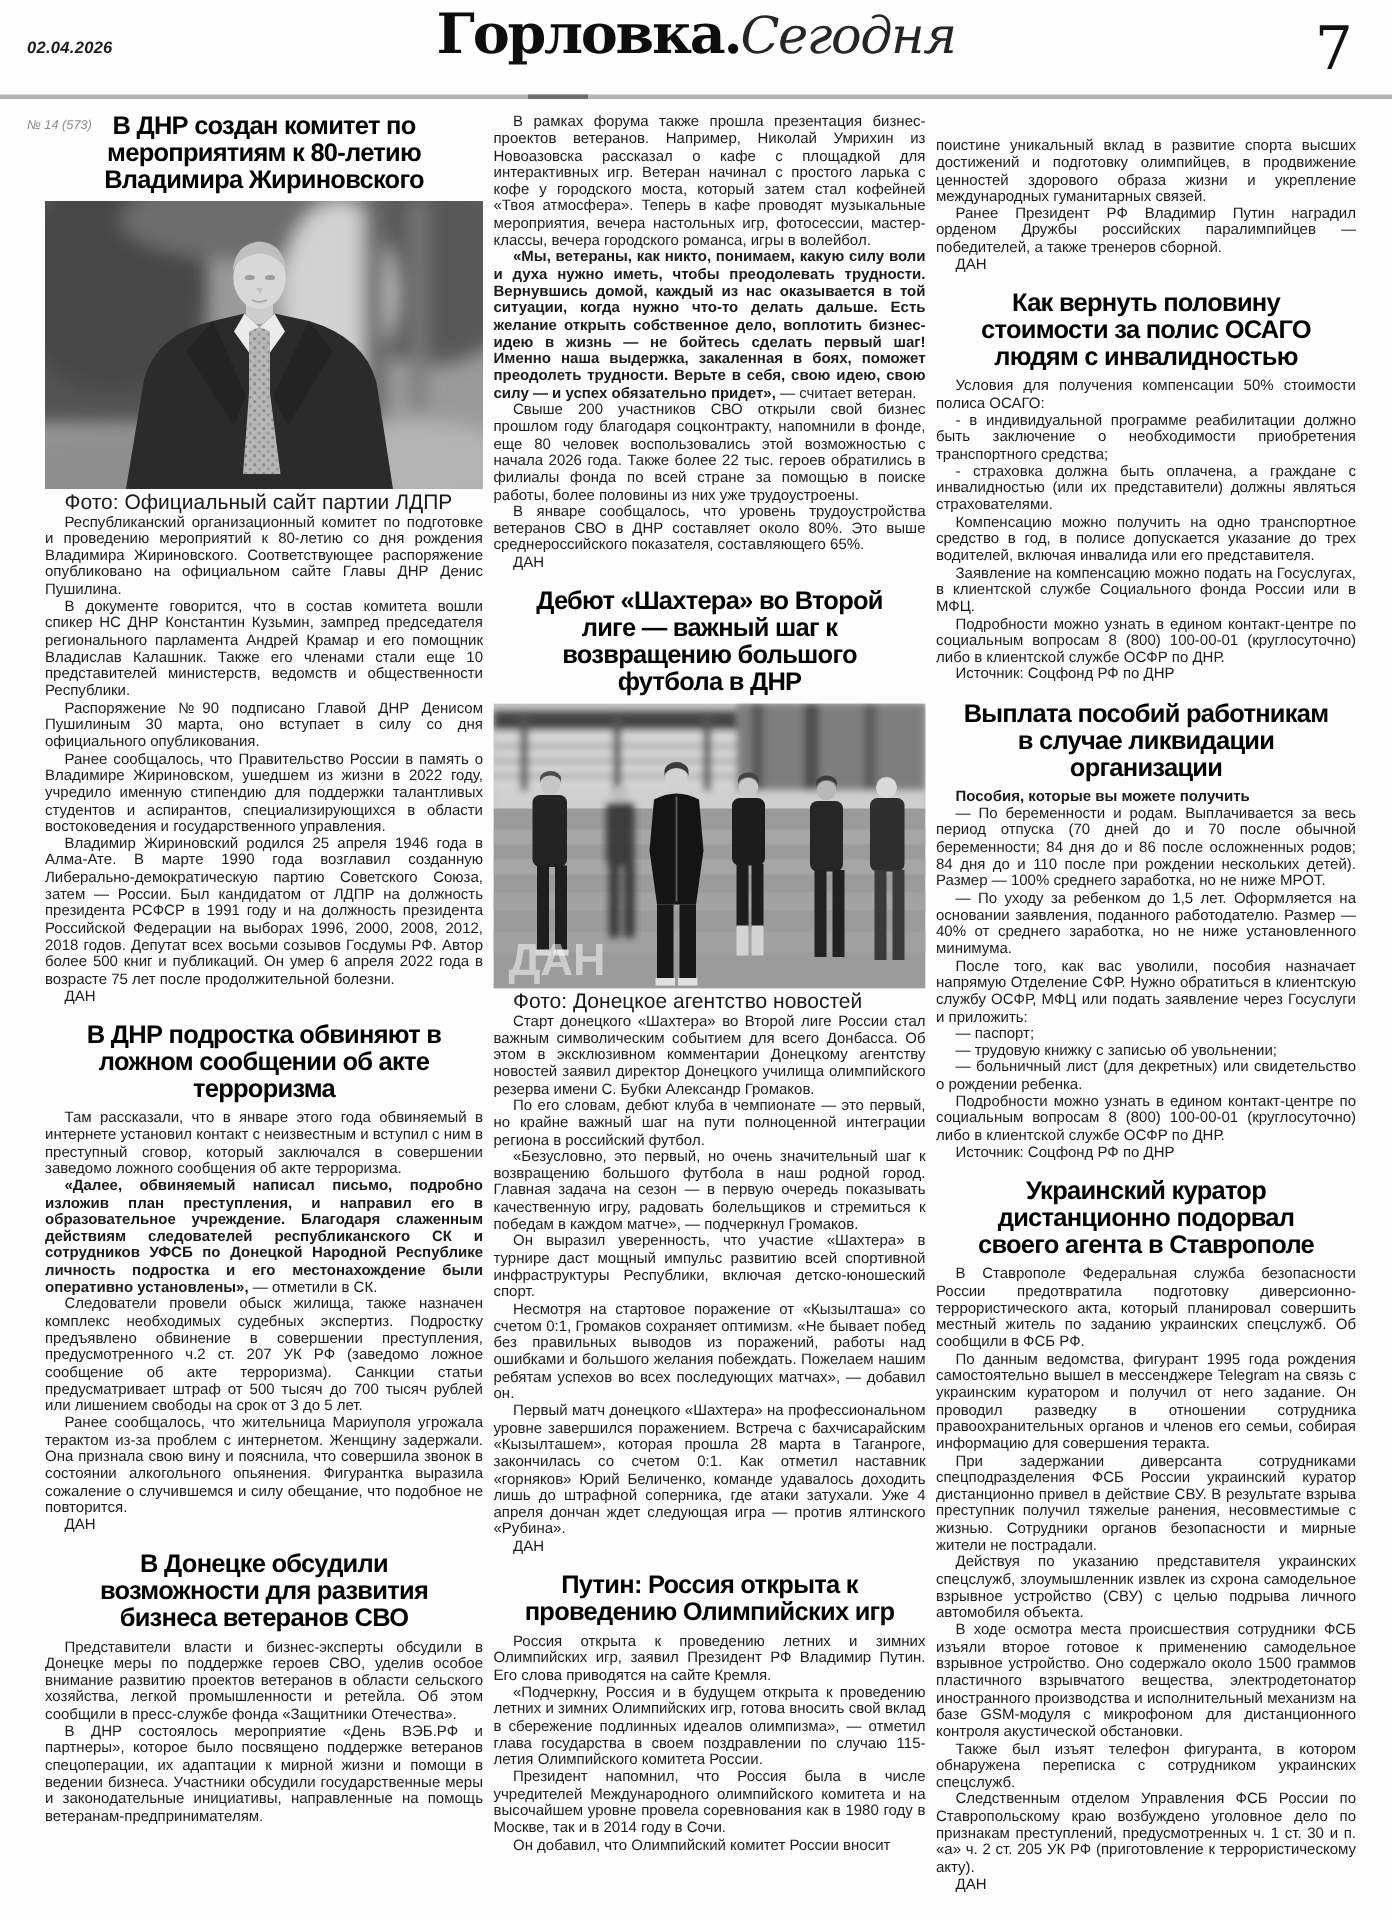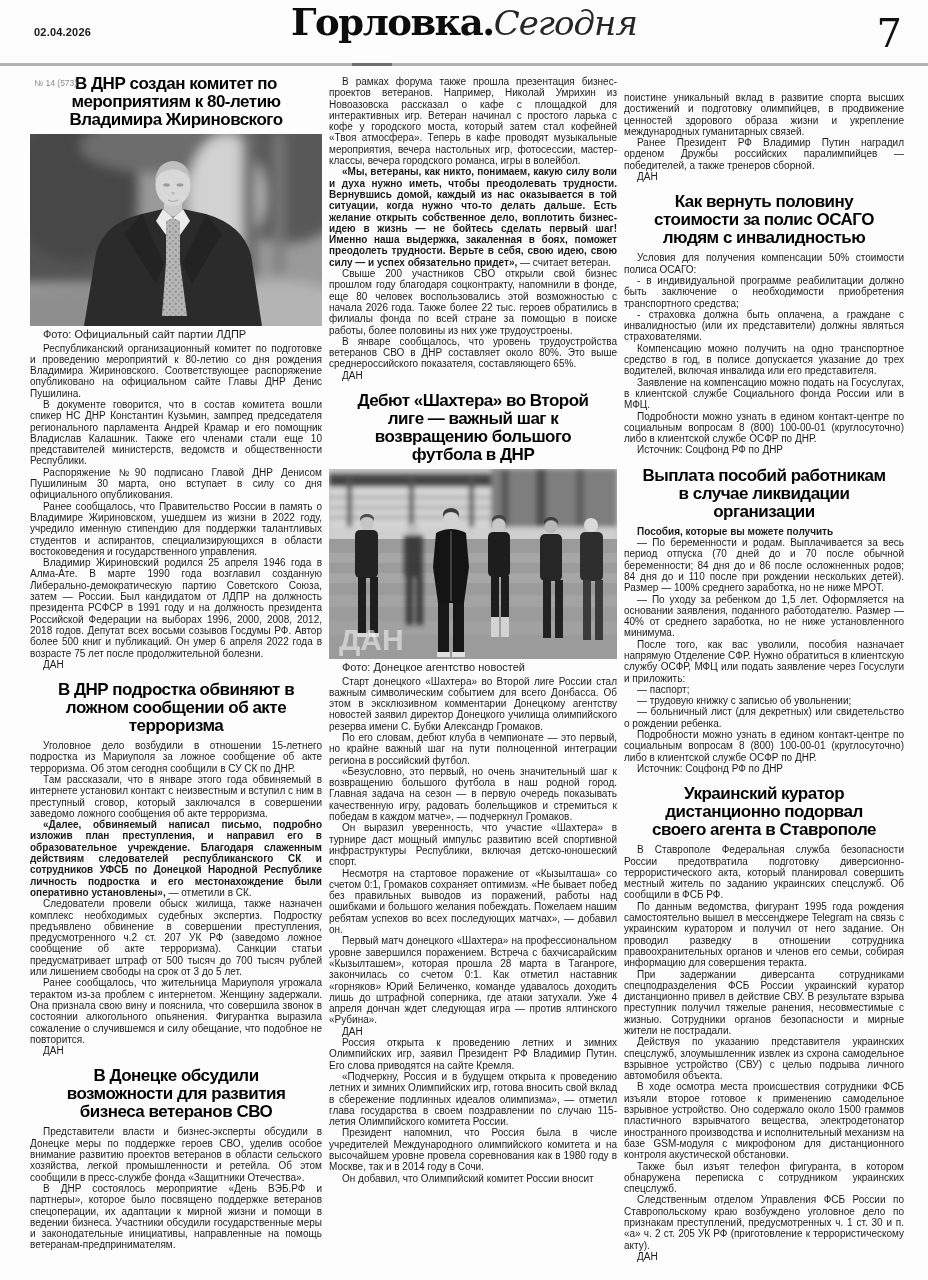--- a/index.html
+++ b/index.html
@@ -1,37 +1,37 @@
 <!DOCTYPE html>
 <html lang="ru"><head>
 <meta charset="utf-8">
 <style>
   html,body { margin:0; padding:0; background:#e9e9e9; }
   .page { width:928px; height:1280px; margin:0 auto; background:#fdfdfd; overflow:hidden;
           font-family:"Liberation Sans",sans-serif; color:#1b1b1b; position:relative; }
   
   .header { position:relative; height:63px; }
-  .issue-block { position:absolute; left:34px; top:26px; line-height:1.15; }
+  .issue-block { position:absolute; left:18px; top:26px; line-height:1.15;font-style:italic; }
   .date { font-weight:bold; font-size:11px; letter-spacing:.2px; }
   .issue { font-size:8.5px; color:#8b8b8b;margin-top:40px; }
   .masthead { position:absolute; left:0; right:0; top:0; text-align:center; white-space:nowrap; }
   .m-main { font-family:"DejaVu Serif","Liberation Serif",serif; font-weight:bold; font-size:37px; letter-spacing:-1.5px; color:#0d0d0d; }
   .m-script { font-family:"DejaVu Serif","Liberation Serif",serif; font-style:italic; font-size:34px; letter-spacing:-1px; color:#262626; }
   .pageno { position:absolute; right:26px; top:10px; font-family:"DejaVu Serif","Liberation Serif",serif; font-size:40px; font-weight:400; color:#111; }
   .rule { height:3px; background:#b4b4b4; position:relative; }
   .rule .tick { position:absolute; left:352px; width:40px; height:3px; background:#6e6e6e; }
   
   .cols { display:grid; grid-template-columns:292px 288px 280px; column-gap:7px; padding:9px 23px 0 30px; }
   .col { min-width:0; }
   h2.headline { margin:11px 14px 5px; font-size:17px; line-height:18px; font-weight:bold;
                 text-align:center; letter-spacing:-.5px; color:#050505; }
   .col h2.first { margin-top:0; }
   p.body { margin:0; font-size:10px; line-height:11.3px; text-align:justify; text-indent:13px; hyphens:auto; }
   p.sig { margin:0; font-size:10px; line-height:11.3px; text-indent:13px; }
-  p.caption { margin:3px 0 2px; font-size:11px; line-height:11.5px; text-indent:13px; }
+  p.caption { margin:3px 0 2px; font-size:14px; line-height:11.5px; text-indent:13px; }
   .b { font-weight:bold; }
   .photo { width:100%; display:block; margin-top:2px; }
   .photo svg { display:block; width:100%; height:auto; }
 </style>
 </head>
 <body>
 
 <div class="page">
 
   <div class="header">
@@ -98,21 +98,20 @@
         <p class="body">Республиканский организационный комитет по подготовке и проведению мероприятий к 80-летию со дня рождения Владимира Жириновского. Соответствующее распоряжение опубликовано на официальном сайте Главы ДНР Денис Пушилина.</p>
         <p class="body">В документе говорится, что в состав комитета вошли спикер НС ДНР Константин Кузьмин, зампред председателя регионального парламента Андрей Крамар и его помощник Владислав Калашник. Также его членами стали еще 10 представителей министерств, ведомств и общественности Республики.</p>
         <p class="body">Распоряжение №90 подписано Главой ДНР Денисом Пушилиным 30 марта, оно вступает в силу со дня официального опубликования.</p>
         <p class="body">Ранее сообщалось, что Правительство России в память о Владимире Жириновском, ушедшем из жизни в 2022 году, учредило именную стипендию для поддержки талантливых студентов и аспирантов, специализирующихся в области востоковедения и государственного управления.</p>
         <p class="body">Владимир Жириновский родился 25 апреля 1946 года в Алма-Ате. В марте 1990 года возглавил созданную Либерально-демократическую партию Советского Союза, затем — России. Был кандидатом от ЛДПР на должность президента РСФСР в 1991 году и на должность президента Российской Федерации на выборах 1996, 2000, 2008, 2012, 2018 годов. Депутат всех восьми созывов Госдумы РФ. Автор более 500 книг и публикаций. Он умер 6 апреля 2022 года в возрасте 75 лет после продолжительной болезни.</p>
         <p class="sig">ДАН</p>
       </div>
 
       <div>
         <h2 class="headline">В ДНР подростка обвиняют в ложном сообщении об акте терроризма</h2>
-        <p class="body">Уголовное дело возбудили в отношении 15-летнего подростка из Мариуполя за ложное сообщение об акте терроризма. Об этом сегодня сообщили в СУ СК по ДНР.</p>
         <p class="body">Там рассказали, что в январе этого года обвиняемый в интернете установил контакт с неизвестным и вступил с ним в преступный сговор, который заключался в совершении заведомо ложного сообщения об акте терроризма.</p>
         <p class="body"><span class="b">«Далее, обвиняемый написал письмо, подробно изложив план преступления, и направил его в образовательное учреждение. Благодаря слаженным действиям следователей республиканского СК и сотрудников УФСБ по Донецкой Народной Республике личность подростка и его местонахождение были оперативно установлены»,</span> <span>— отметили в СК.</span></p>
         <p class="body">Следователи провели обыск жилища, также назначен комплекс необходимых судебных экспертиз. Подростку предъявлено обвинение в совершении преступления, предусмотренного ч.2 ст. 207 УК РФ (заведомо ложное сообщение об акте терроризма). Санкции статьи предусматривает штраф от 500 тысяч до 700 тысяч рублей или лишением свободы на срок от 3 до 5 лет.</p>
         <p class="body">Ранее сообщалось, что жительница Мариуполя угрожала терактом из-за проблем с интернетом. Женщину задержали. Она признала свою вину и пояснила, что совершила звонок в состоянии алкогольного опьянения. Фигурантка выразила сожаление о случившемся и силу обещание, что подобное не повторится.</p>
         <p class="sig">ДАН</p>
       </div>
 
       <div>
         <h2 class="headline">В Донецке обсудили возможности для развития бизнеса ветеранов СВО</h2>
         <p class="body">Представители власти и бизнес-эксперты обсудили в Донецке меры по поддержке героев СВО, уделив особое внимание развитию проектов ветеранов в области сельского хозяйства, легкой промышленности и ретейла. Об этом сообщили в пресс-службе фонда «Защитники Отечества».</p>
@@ -213,20 +212,21 @@
         <p class="body">Старт донецкого «Шахтера» во Второй лиге России стал важным символическим событием для всего Донбасса. Об этом в эксклюзивном комментарии Донецкому агентству новостей заявил директор Донецкого училища олимпийского резерва имени С. Бубки Александр Громаков.</p>
         <p class="body">По его словам, дебют клуба в чемпионате — это первый, но крайне важный шаг на пути полноценной интеграции региона в российский футбол.</p>
         <p class="body">«Безусловно, это первый, но очень значительный шаг к возвращению большого футбола в наш родной город. Главная задача на сезон — в первую очередь показывать качественную игру, радовать болельщиков и стремиться к победам в каждом матче», — подчеркнул Громаков.</p>
         <p class="body">Он выразил уверенность, что участие «Шахтера» в турнире даст мощный импульс развитию всей спортивной инфраструктуры Республики, включая детско-юношеский спорт.</p>
         <p class="body">Несмотря на стартовое поражение от «Кызылташа» со счетом 0:1, Громаков сохраняет оптимизм. «Не бывает побед без правильных выводов из поражений, работы над ошибками и большого желания побеждать. Пожелаем нашим ребятам успехов во всех последующих матчах», — добавил он.</p>
         <p class="body">Первый матч донецкого «Шахтера» на профессиональном уровне завершился поражением. Встреча с бахчисарайским «Кызылташем», которая прошла 28 марта в Таганроге, закончилась со счетом 0:1. Как отметил наставник «горняков» Юрий Беличенко, команде удавалось доходить лишь до штрафной соперника, где атаки затухали. Уже 4 апреля дончан ждет следующая игра — против ялтинского «Рубина».</p>
         <p class="sig">ДАН</p>
       </div>
 
       <div>
+        <h2 class="headline">Путин: Россия открыта к проведению Олимпийских игр</h2>
         <p class="body">Россия открыта к проведению летних и зимних Олимпийских игр, заявил Президент РФ Владимир Путин. Его слова приводятся на сайте Кремля.</p>
         <p class="body">«Подчеркну, Россия и в будущем открыта к проведению летних и зимних Олимпийских игр, готова вносить свой вклад в сбережение подлинных идеалов олимпизма», — отметил глава государства в своем поздравлении по случаю 115-летия Олимпийского комитета России.</p>
         <p class="body">Президент напомнил, что Россия была в числе учредителей Международного олимпийского комитета и на высочайшем уровне провела соревнования как в 1980 году в Москве, так и в 2014 году в Сочи.</p>
         <p class="body">Он добавил, что Олимпийский комитет России вносит</p>
       </div>
     </div>
 
     <div class="col">
       <div>
         <p class="body" style="text-indent:0; margin-top:17px;">поистине уникальный вклад в развитие спорта высших достижений и подготовку олимпийцев, в продвижение ценностей здорового образа жизни и укрепление международных гуманитарных связей.</p>

